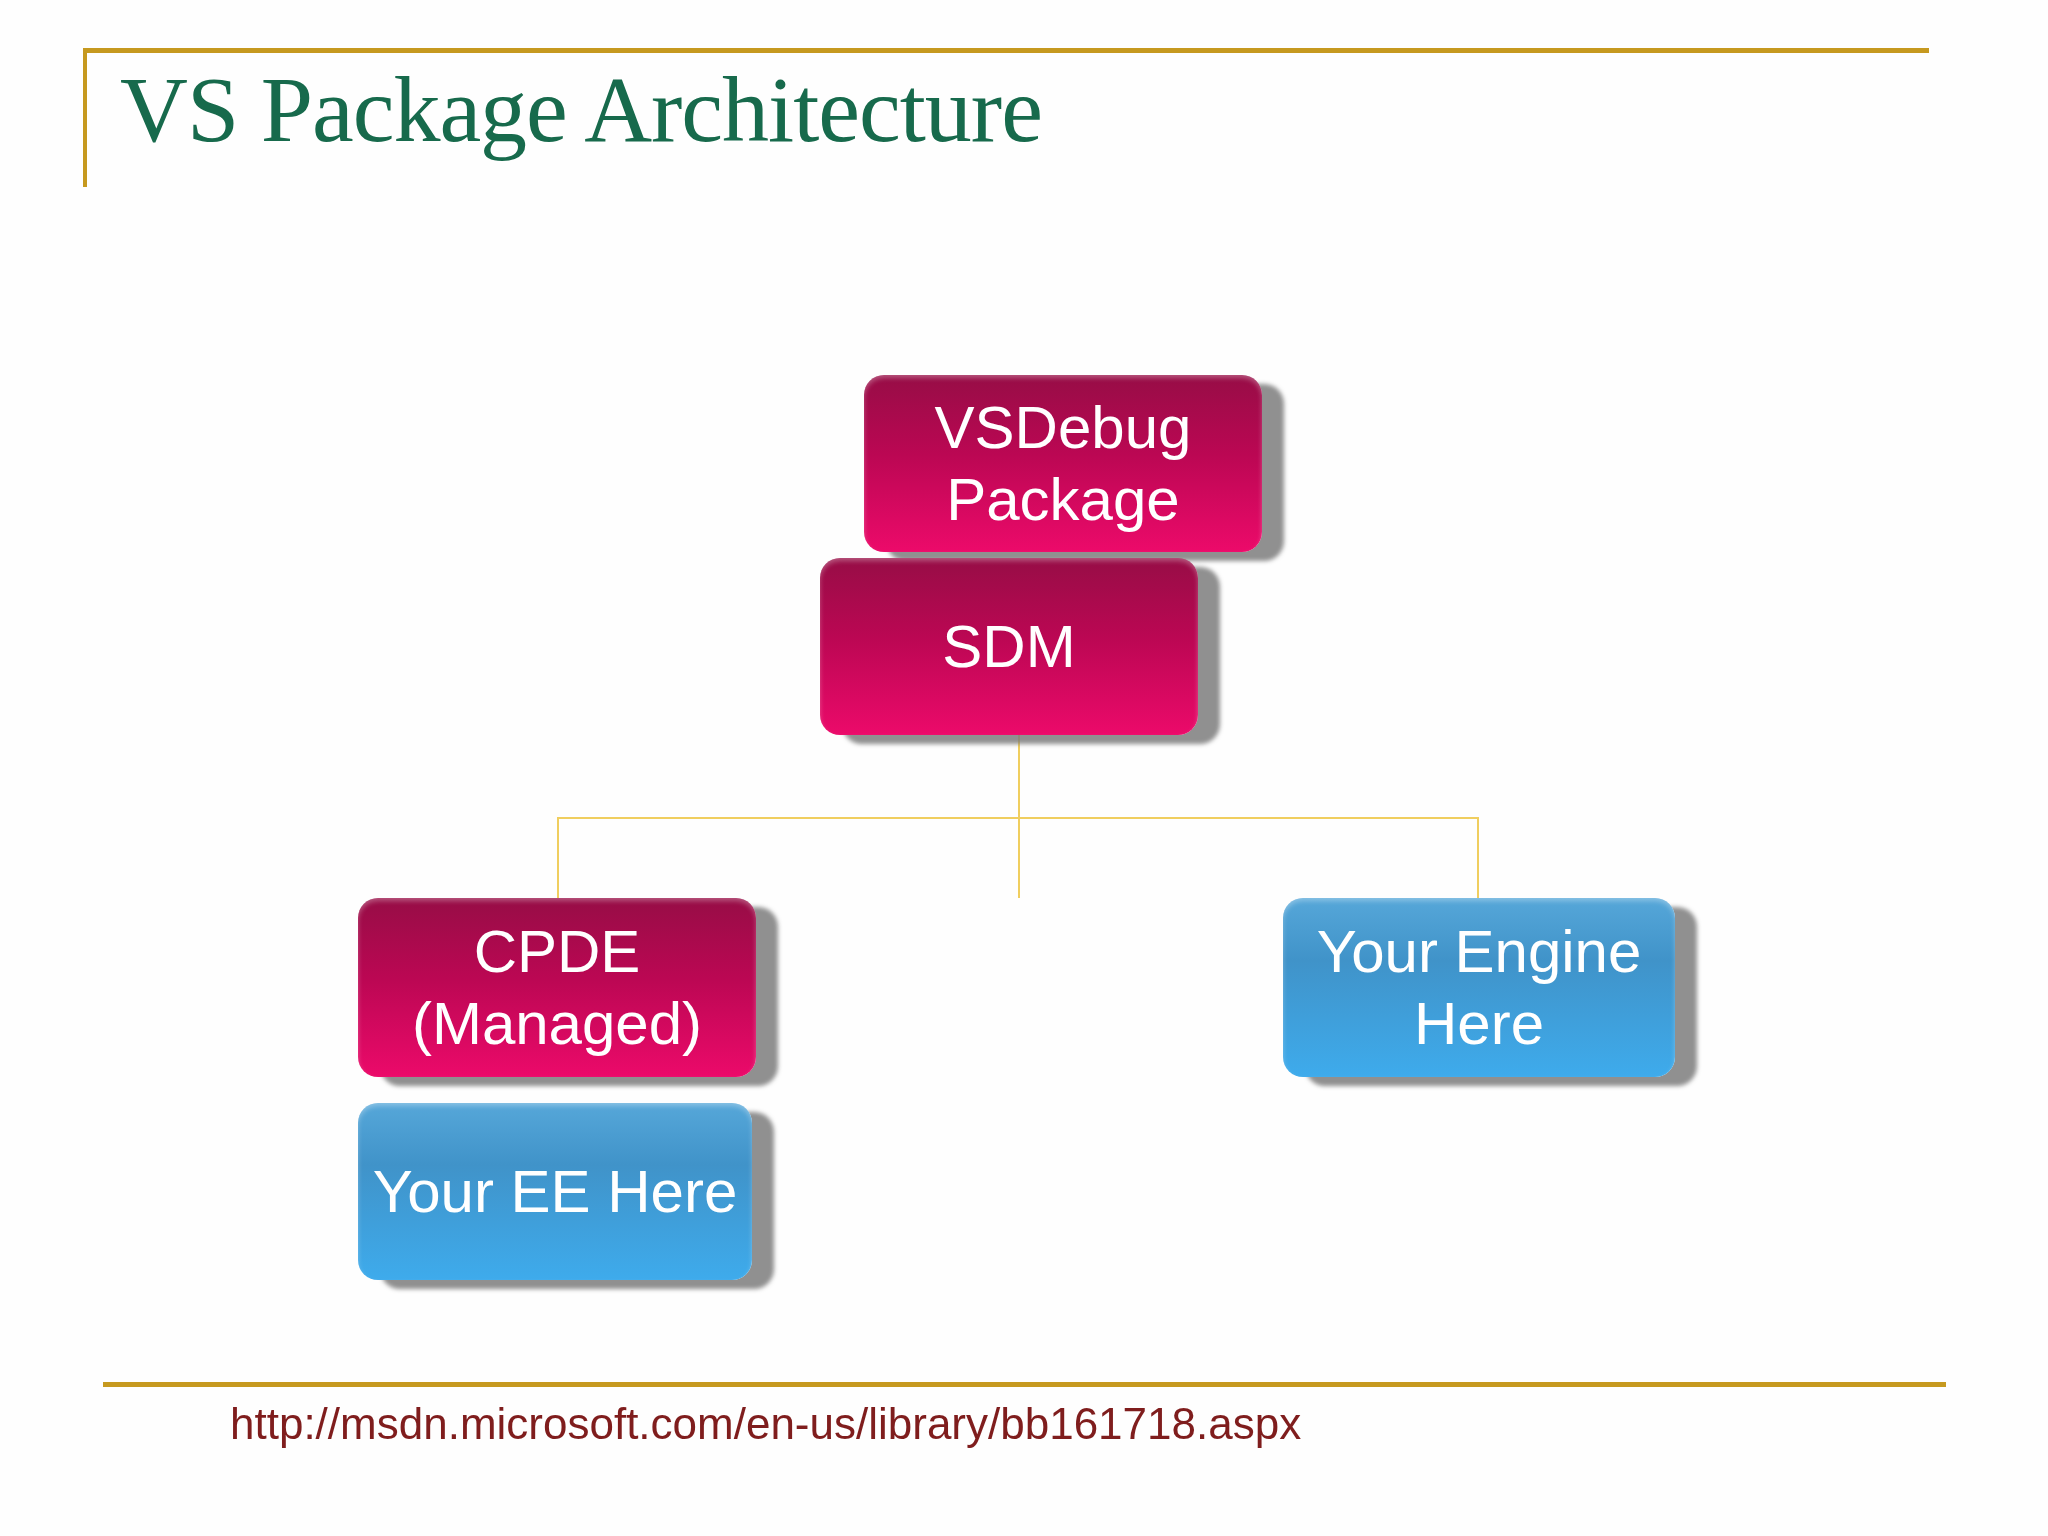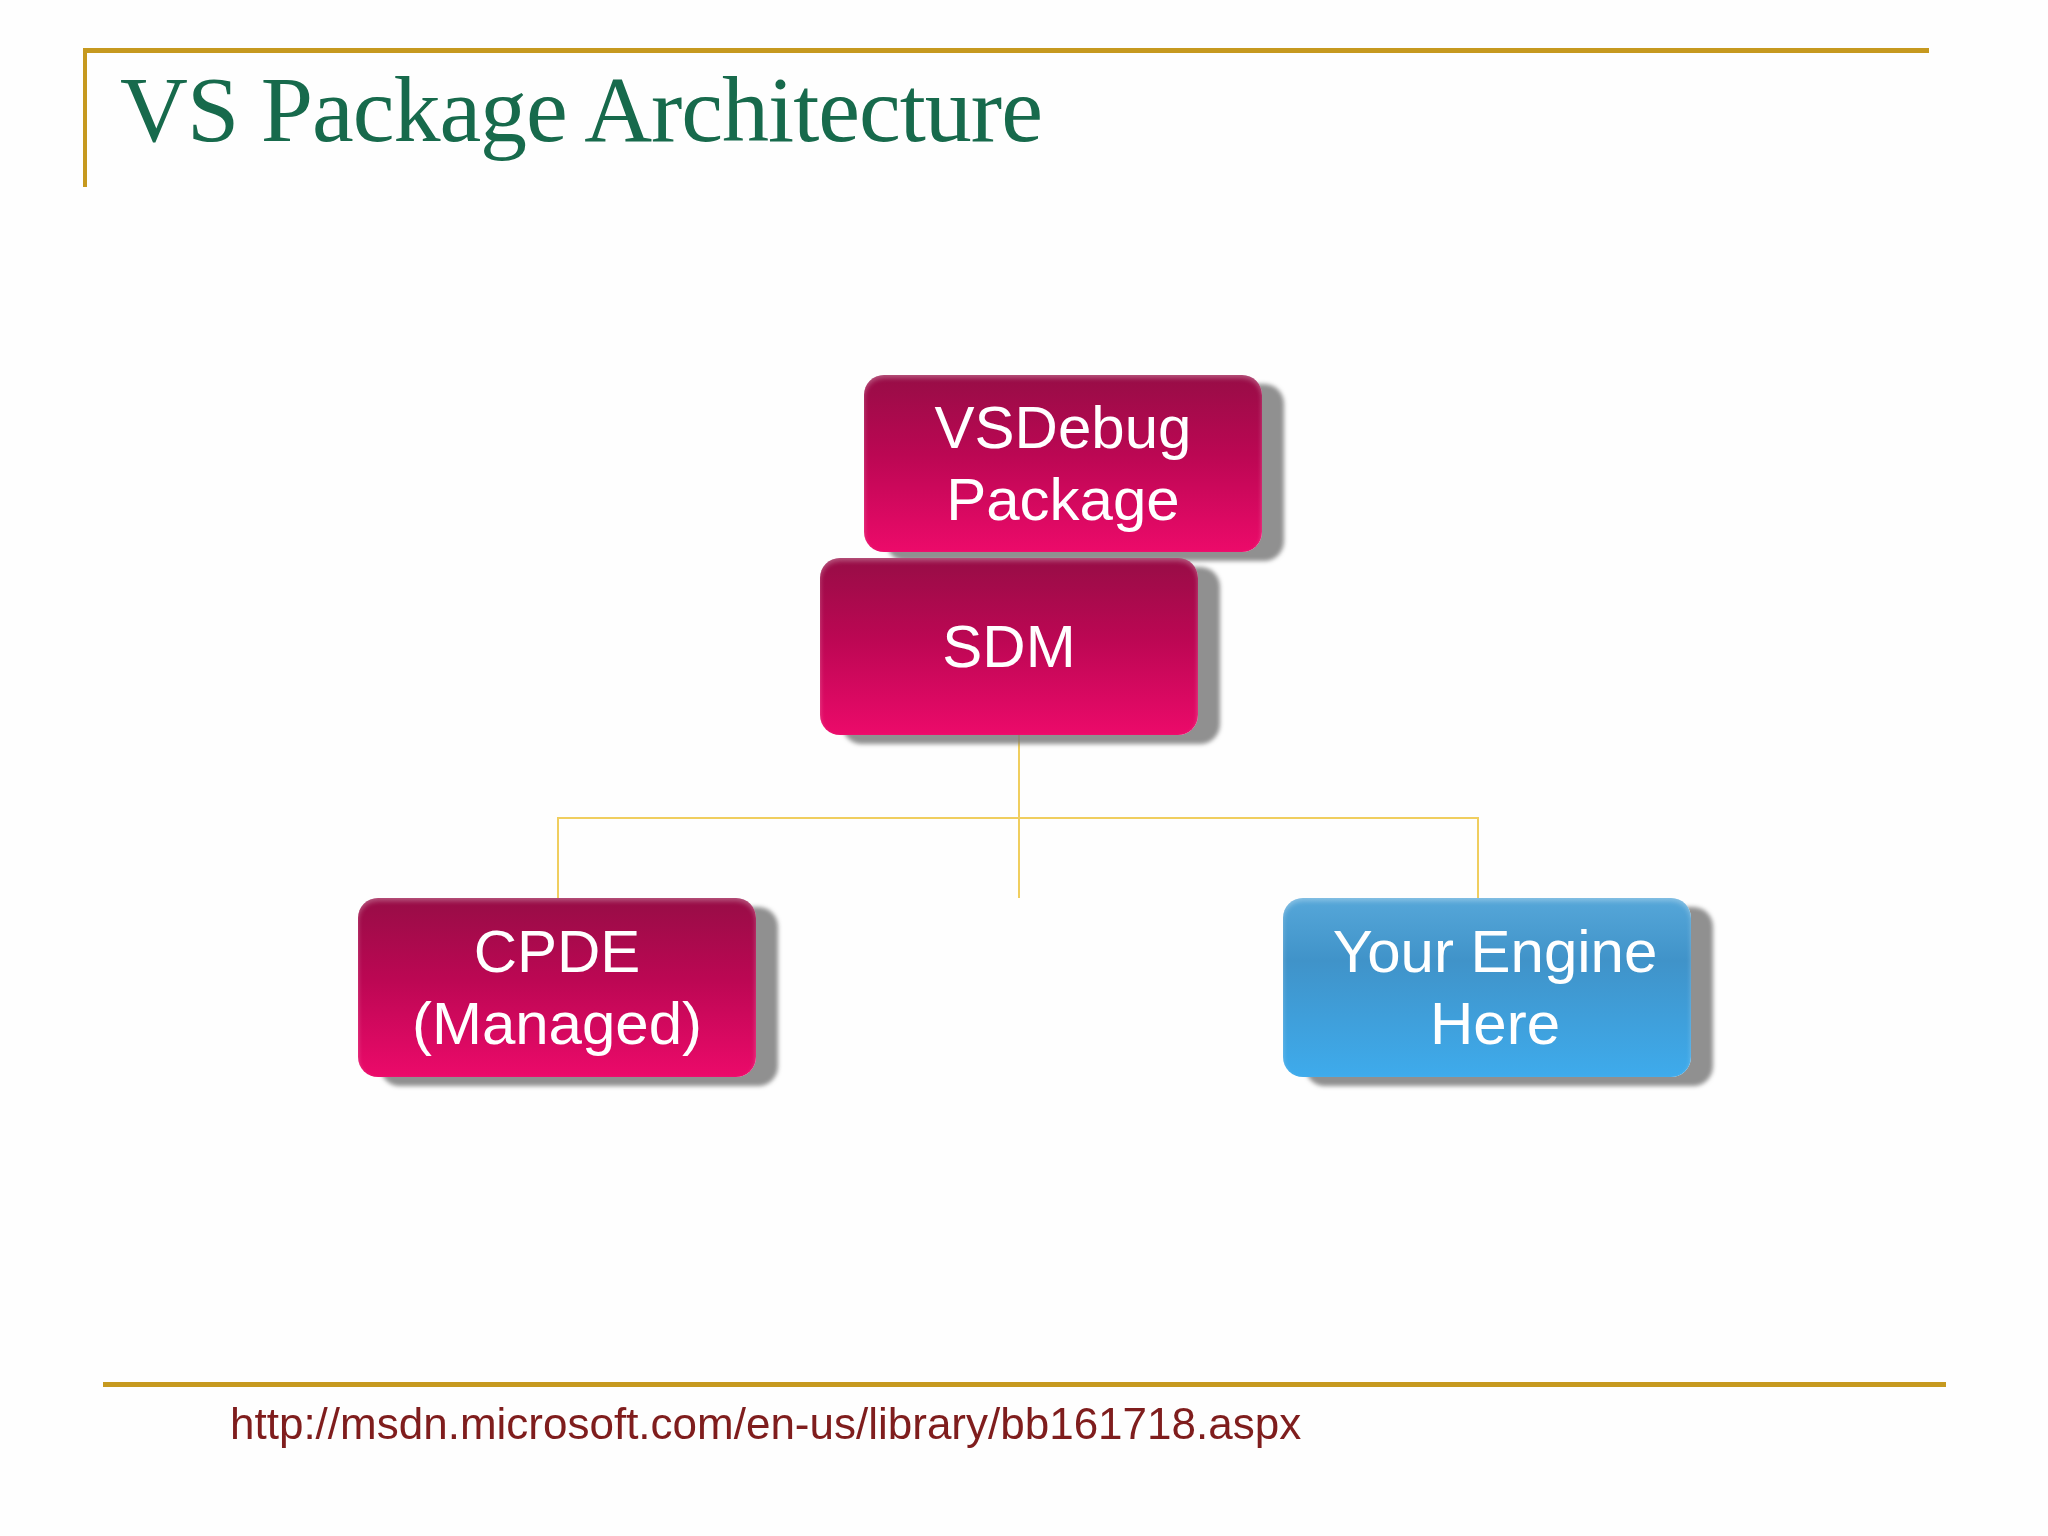--- a/index.html
+++ b/index.html
@@ -44,21 +44,20 @@
     line-height: 1.2;
     box-shadow: inset 0 3px 5px rgba(255,255,255,0.30),
                 22px 9px 4px rgba(125,125,125,0.85);
   }
   .node-label { white-space: pre-line; }
   .node.magenta {
     background: linear-gradient(180deg, #970d46 0%, #bb0753 45%, #ec0a6a 100%);
   }
   .node.blue {
     background: linear-gradient(180deg, #56a7d9 0%, #4093c9 35%, #3eabec 100%);
-    padding-left: 16px;
   }
 
   .node-vsdebug  { left: 820px;  top: 375px; width: 398px; height: 177px; margin-left: 44px; }
   .node-sdm      { left: 820px;  top: 558px; width: 378px; height: 177px; }
   .node-cpde     { left: 358px;  top: 898px; width: 398px; height: 179px; }
   .node-natdbgde { left: 822px;  top: 898px; width: 395px; height: 179px; }
   .node-engine   { left: 1283px; top: 898px; width: 392px; height: 179px; }
   .node-ee       { left: 358px;  top: 1103px; width: 394px; height: 177px; }
 
   
@@ -110,16 +109,19 @@
     <span class="node-label">CPDE
 (Managed)</span>
   </div>
 
 
   <div class="node blue node-engine">
     <span class="node-label">Your Engine
 Here</span>
   </div>
 
+  <div class="node blue node-ee">
+    <span class="node-label">Your EE Here</span>
+  </div>
 
   <a class="footer-url" href="#">http://msdn.microsoft.com/en-us/library/bb161718.aspx</a>
 
 </div>
 
 </body></html>

